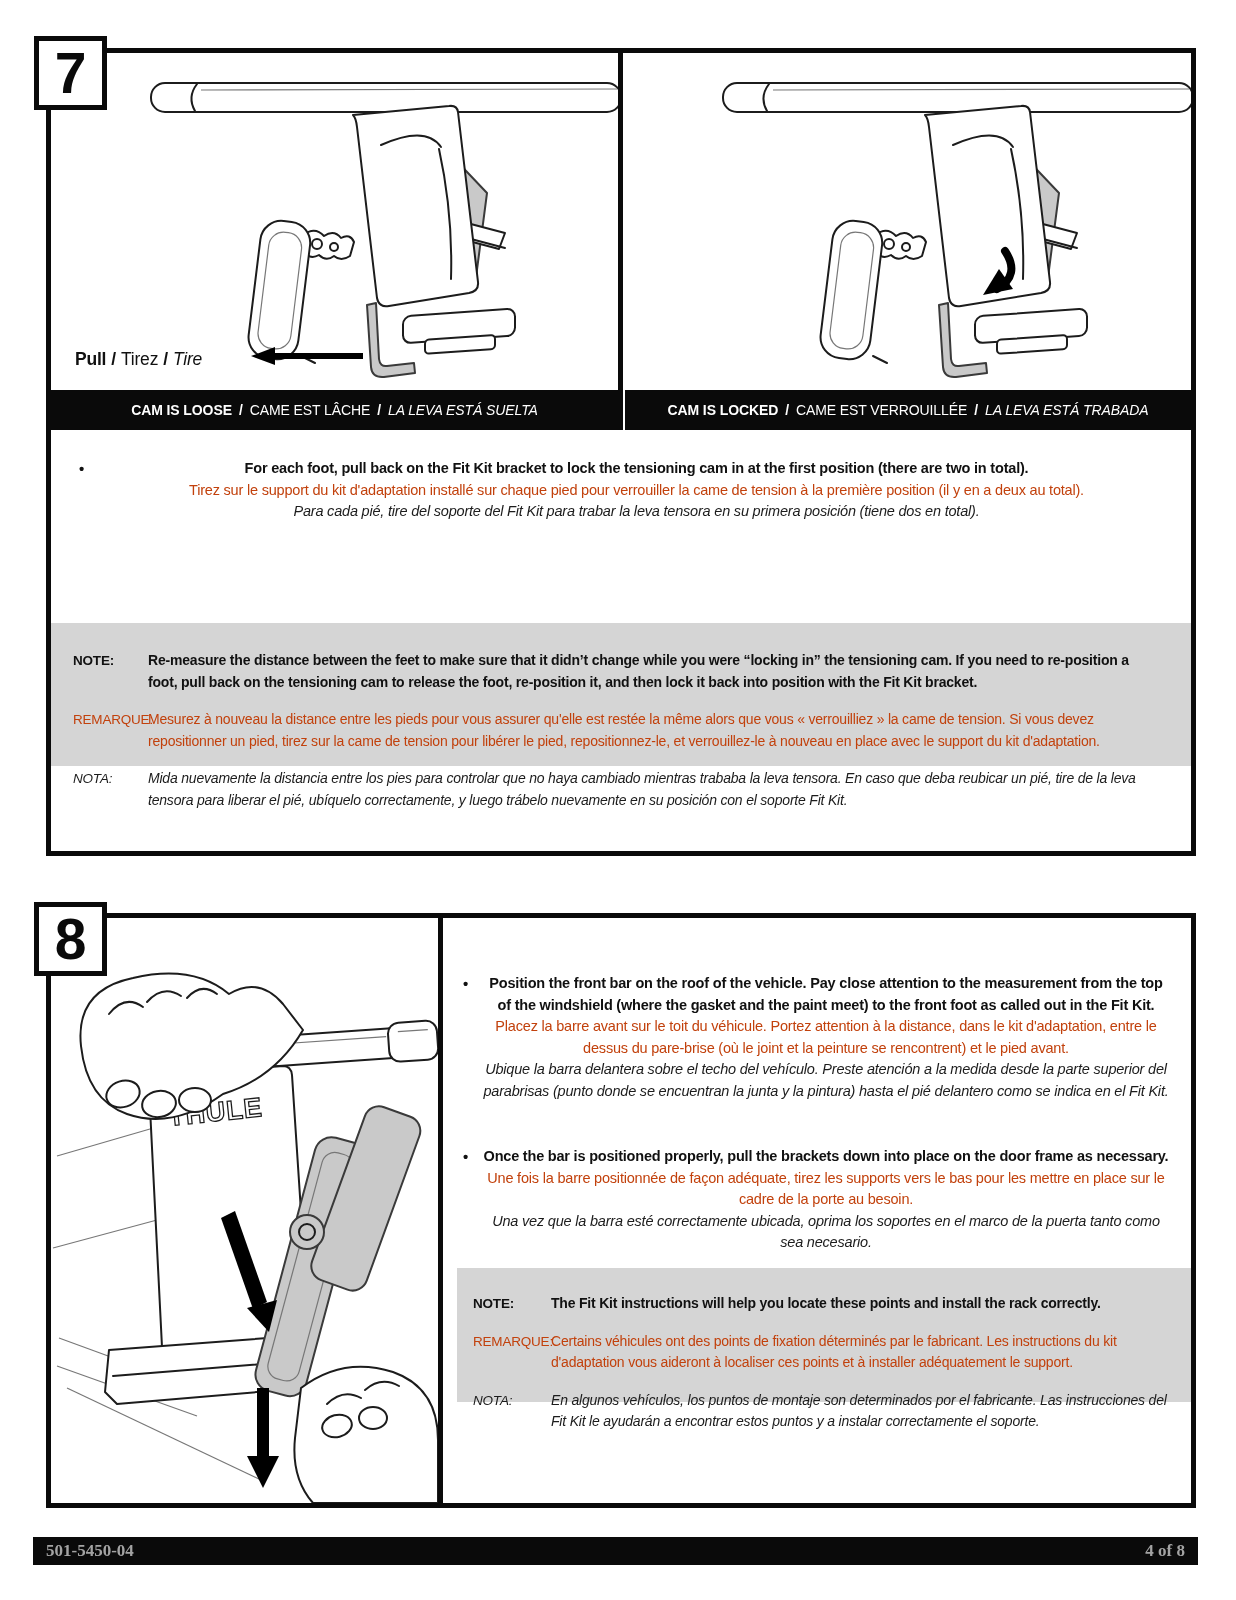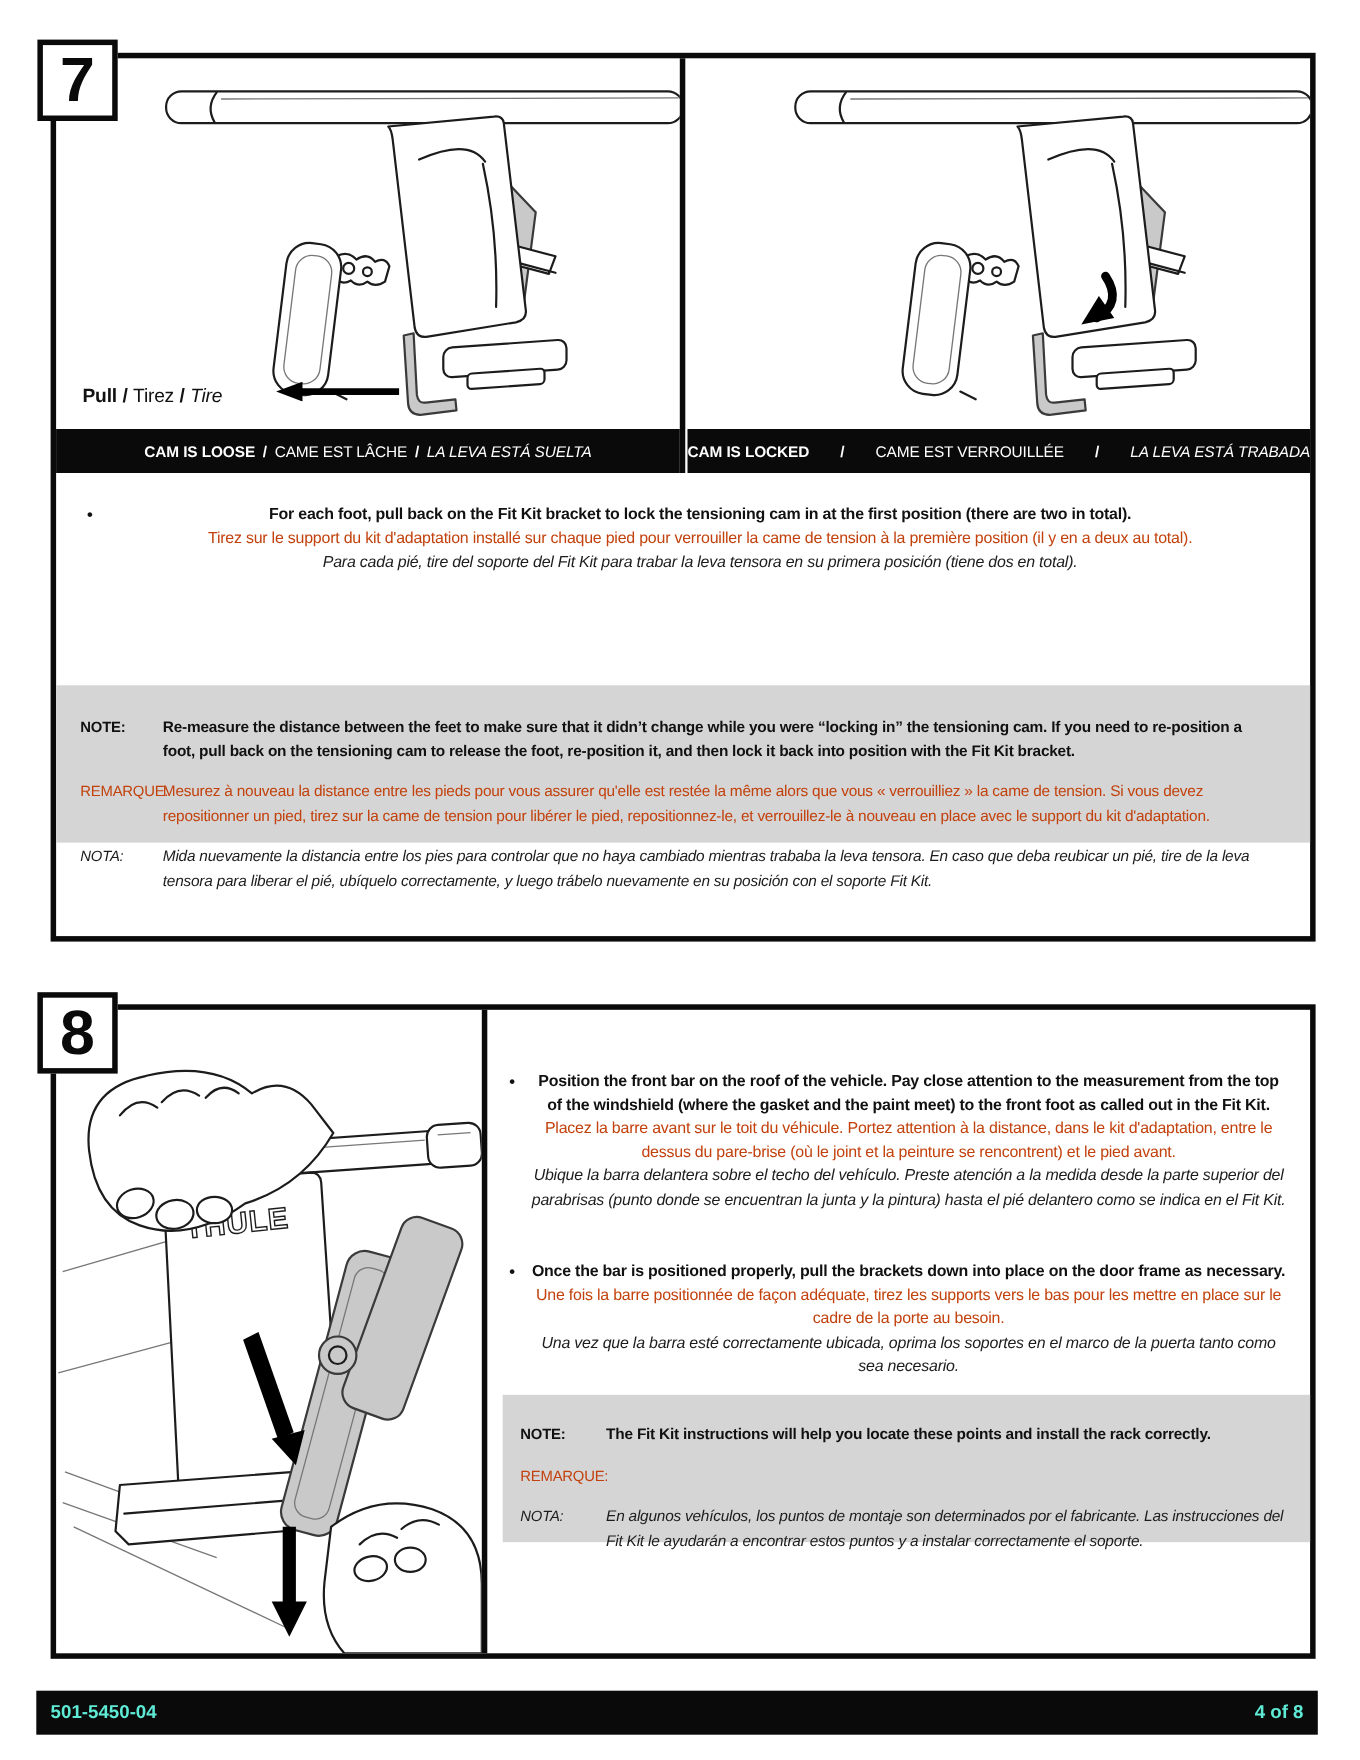--- a/index.html
+++ b/index.html
@@ -27,21 +27,21 @@
   .figure { position:absolute; }
   #fig7a { left:0; top:0; }
   #fig7b { left:572px; top:0; }
   #fig8  { left:0; top:0; }
   .caption-bar {
     position:absolute; top:337px; height:40px; background:#0a0a0a;
     color:#fff; display:flex; align-items:center; justify-content:center;
     font-size:14px; white-space:nowrap; letter-spacing:-0.1px;
   }
   #bar-loose  { left:0;  width:567px; }
-  #bar-locked { left:572px; width:568px; border-left:2px solid #fff; box-sizing:border-box;justify-content:space-between; }
+  #bar-locked { left:572px; width:568px; border-left:2px solid #fff; box-sizing:border-box; }
   .caption-bar .sep { margin:0 7px; font-weight:bold; }
   .caption-bar b { font-weight:bold; }
   .caption-bar i { font-style:italic; }
   .pull-label {
     position:absolute; left:24px; top:296px; font-size:17.5px; white-space:nowrap;
   }
   .pull-label b { font-weight:bold; }
   .pull-label .sep { margin:0 5px; font-weight:bold; }
   .pull-label i { font-style:italic; }
   .pull-arrow { position:absolute; left:200px; top:294px; }
@@ -58,24 +58,24 @@
   .note-box { position:absolute; background:#d5d5d5; }
   #note7 { left:0; top:570px; width:1140px; height:143px; padding:11px 40px 0 22px; box-sizing:border-box; }
   #note8 { left:406px; top:350px; width:734px; height:134px; padding:9px 14px 0 16px; box-sizing:border-box; }
   .note-row { display:flex;margin-top:16px; }
   .note-label { flex:none; font-size:13.5px; line-height:21.5px; }
   #note7 .note-label { width:75px; }
   #note8 .note-label { width:78px; }
   .note-text { flex:1; margin:0; font-size:14px; line-height:21.5px; }
   .note-text p { margin:0; }
   .footer-bar {
-    position:absolute; left:33px; top:1537px; width:1165px; height:40px;
-    background:#0a0a0a; color:#5eead4; display:flex; align-items:center;
+    position:absolute; left:33px; top:1537px; width:1165px; height:28px;
+    background:#0a0a0a; color:#a3a3a3; display:flex; align-items:center;
     justify-content:space-between; padding:0 13px; box-sizing:border-box;
-    font-size:17px; font-weight:bold; letter-spacing:0;
+    font-size:17px; font-weight:bold; letter-spacing:0;font-family:Liberation Serif, serif;
   }
   svg { display:block; }
   .line { fill:none; stroke:#1c1c1c; stroke-width:2; stroke-linejoin:round; stroke-linecap:round; }
   .fillw { fill:#fff; stroke:#1c1c1c; stroke-width:2; stroke-linejoin:round; }
   .fillg { fill:#c9c9c9; stroke:#3a3a3a; stroke-width:2; stroke-linejoin:round; }
   .thin { fill:none; stroke:#777; stroke-width:1.2; }
   .arrow { fill:#000; }
 </style>
 </head>
 <body>
@@ -238,20 +238,21 @@
 
     <div class="note-box" id="note8">
       <div class="note-row">
         <span class="note-label t-en">NOTE:</span>
         <div class="note-text t-en">
           <p>The Fit Kit instructions will help you locate these points and install the rack correctly.</p>
         </div>
       </div>
       <div class="note-row">
         <span class="note-label t-fr">REMARQUE:</span>
+        <p class="note-text t-fr">Certains véhicules ont des points de fixation déterminés par le fabricant. Les instructions du kit d'adaptation vous aideront à localiser ces points et à installer adéquatement le support.</p>
       </div>
       <div class="note-row">
         <span class="note-label t-es">NOTA:</span>
         <p class="note-text t-es">En algunos vehículos, los puntos de montaje son determinados por el fabricante. Las instrucciones del Fit Kit le ayudarán a encontrar estos puntos y a instalar correctamente el soporte.</p>
       </div>
     </div>
   </div>
 
   <div class="footer-bar">
     <span>501-5450-04</span>

